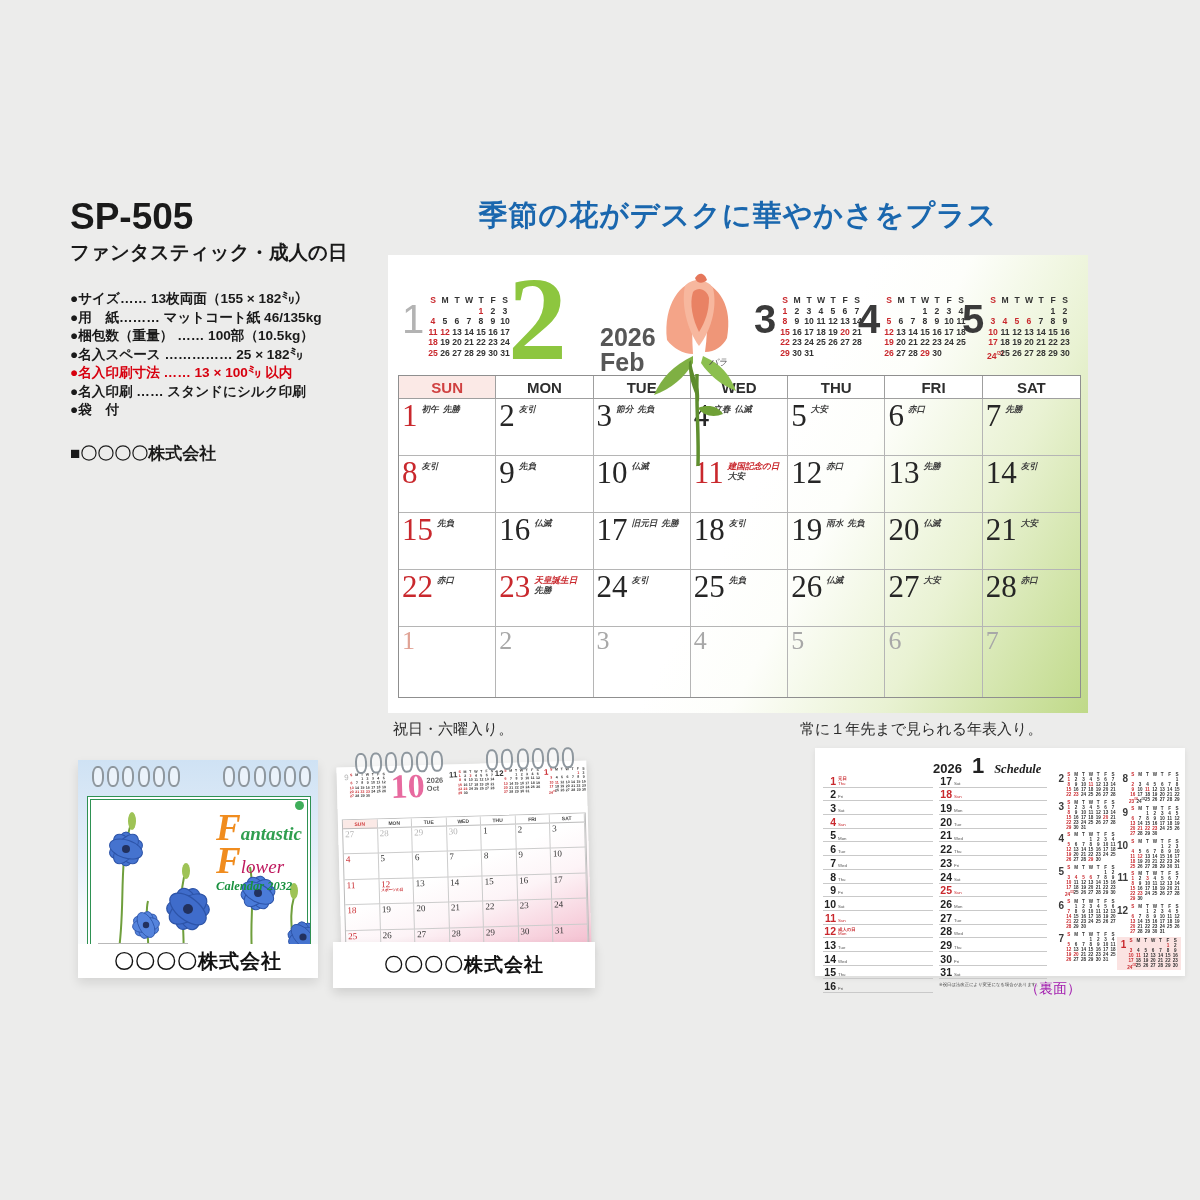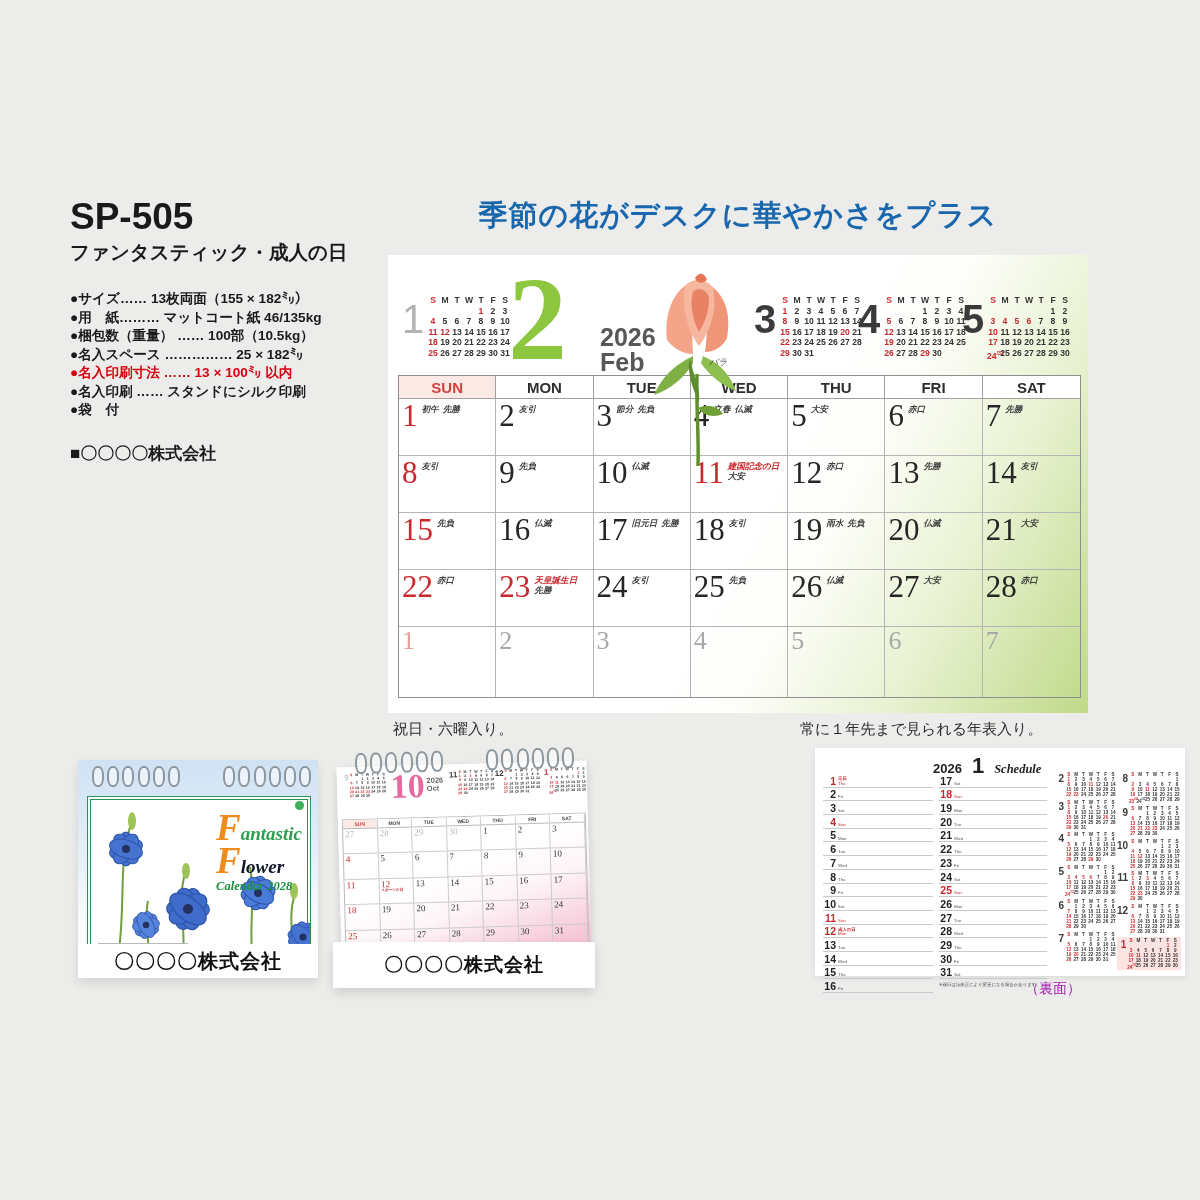--- a/index.html
+++ b/index.html
@@ -86,21 +86,21 @@
   .loop{width:8px;height:17px;border:2.4px solid #8e979e;border-radius:5px/9px;background:rgba(255,255,255,.55);margin-right:3.2px;}
   .loopgap{width:40px;}
   #cover{position:absolute;left:9px;top:20px;width:222px;height:166px;background:#fff;
          border:1px solid #2e9152;box-shadow:inset 0 0 0 2px #fff,inset 0 0 0 3px #2e9152;margin-top:16px;}
   #cover-flowers{position:absolute;left:0;top:0;}
   .ff-title{position:absolute;right:8px;top:14px;text-align:left;
             font-family:"Liberation Serif","DejaVu Serif",serif;font-style:italic;line-height:0.9;}
   .ff-line{display:block;}
   .fbig{font-size:37px;font-weight:bold;color:#f08c1e;}
   .frest1{font-size:19px;font-weight:bold;color:#2f9e4f;}
-  .frest2{font-size:19px;font-weight:bold;color:#0f172a;}
+  .frest2{font-size:19px;font-weight:normal;color:#be185d;}
   .ff-sub{display:block;margin-top:3px;font-size:12.5px;font-weight:bold;color:#19913f;}
   .logo-mark{position:absolute;right:6px;top:4px;width:9px;height:9px;border-radius:50%;background:#3fae5a;}
   .fineprint{position:absolute;left:10px;bottom:8px;}
   .fineprint i{display:block;height:2px;background:#b9b9b9;margin-bottom:2px;}
   .stand{position:absolute;left:0;bottom:0;width:100%;height:34px;background:#fff;
          display:flex;align-items:center;justify-content:center;}
   .company{font-size:20px;font-weight:bold;color:#111;letter-spacing:1px;white-space:nowrap;}
 
   
   #photo2{left:333px;top:748px;width:262px;height:240px;}
@@ -663,21 +663,21 @@
           <ellipse rx="9" ry="17" transform="rotate(189)"></ellipse>
             <ellipse rx="9" ry="17" transform="rotate(261)"></ellipse>
           <ellipse rx="9" ry="17" transform="rotate(333)"></ellipse>
         </g>
           <circle r="4" fill="#22315e"></circle>
       </g>
     </svg>
     <div class="ff-title">
       <span class="ff-line"><span class="fbig">F</span><span class="frest1">antastic</span></span>
       <span class="ff-line"><span class="fbig">F</span><span class="frest2">lower</span></span>
-      <span class="ff-sub">Calendar 2028</span>
+      <span class="ff-sub">Calendar 2032</span>
     </div>
     <div class="fineprint">
         <i style="width:90px"></i>
         <i style="width:120px"></i>
         <i style="width:70px"></i>
       </div>
   </div>
   <div class="stand">
     <span class="company">〇〇〇〇株式会社</span>
   </div>

